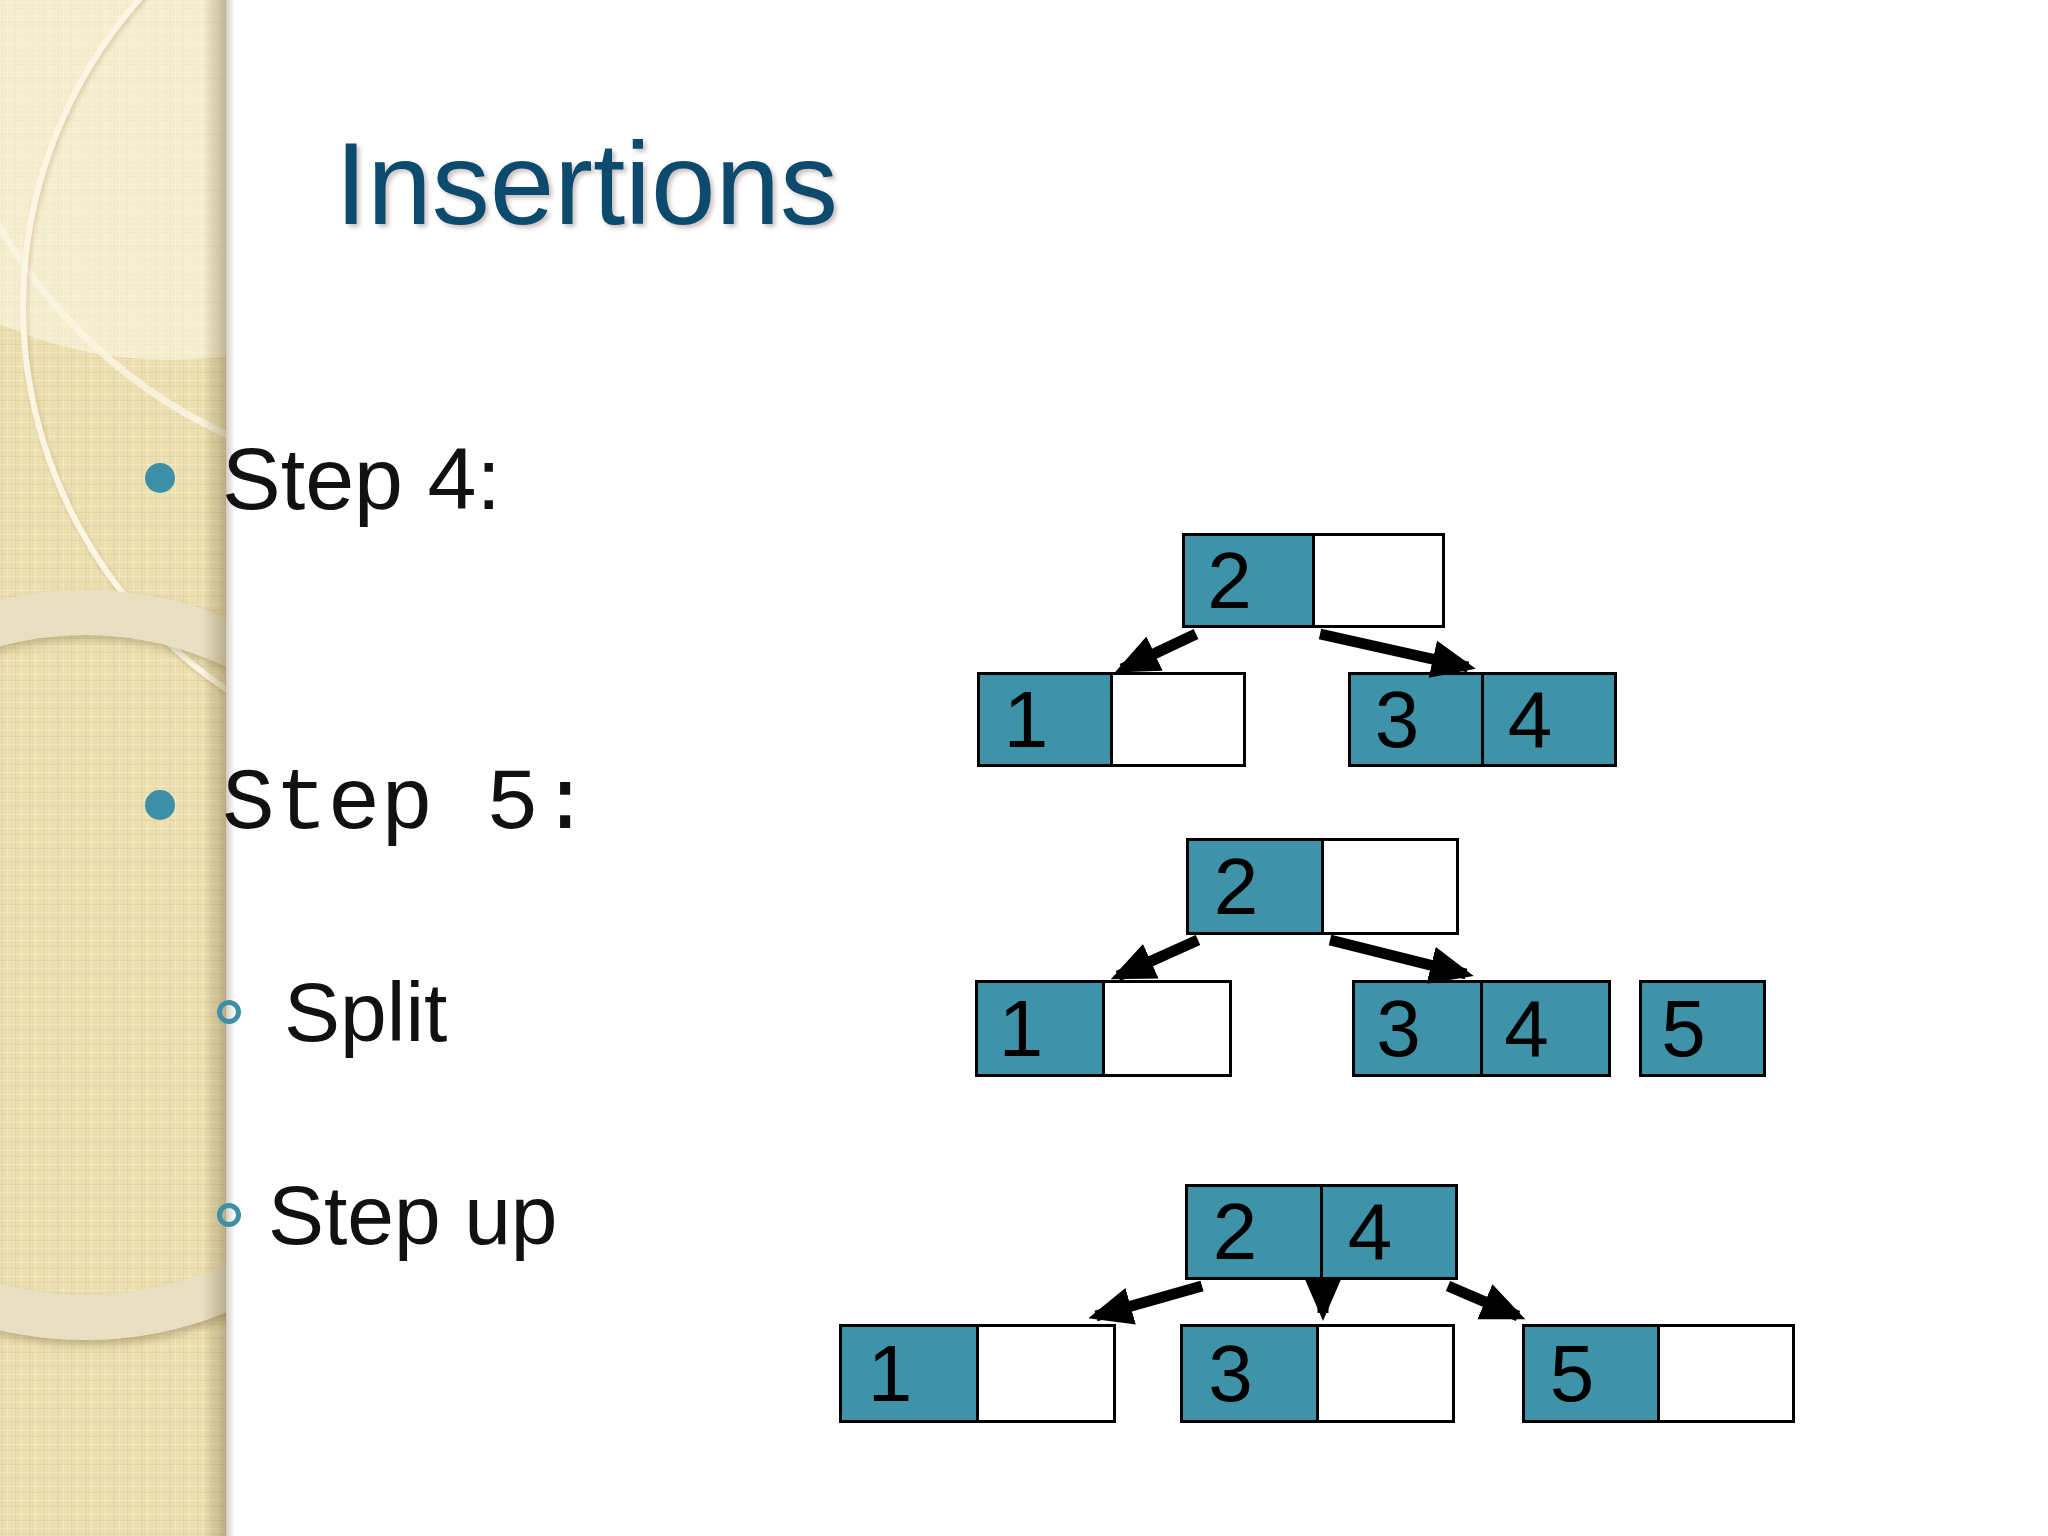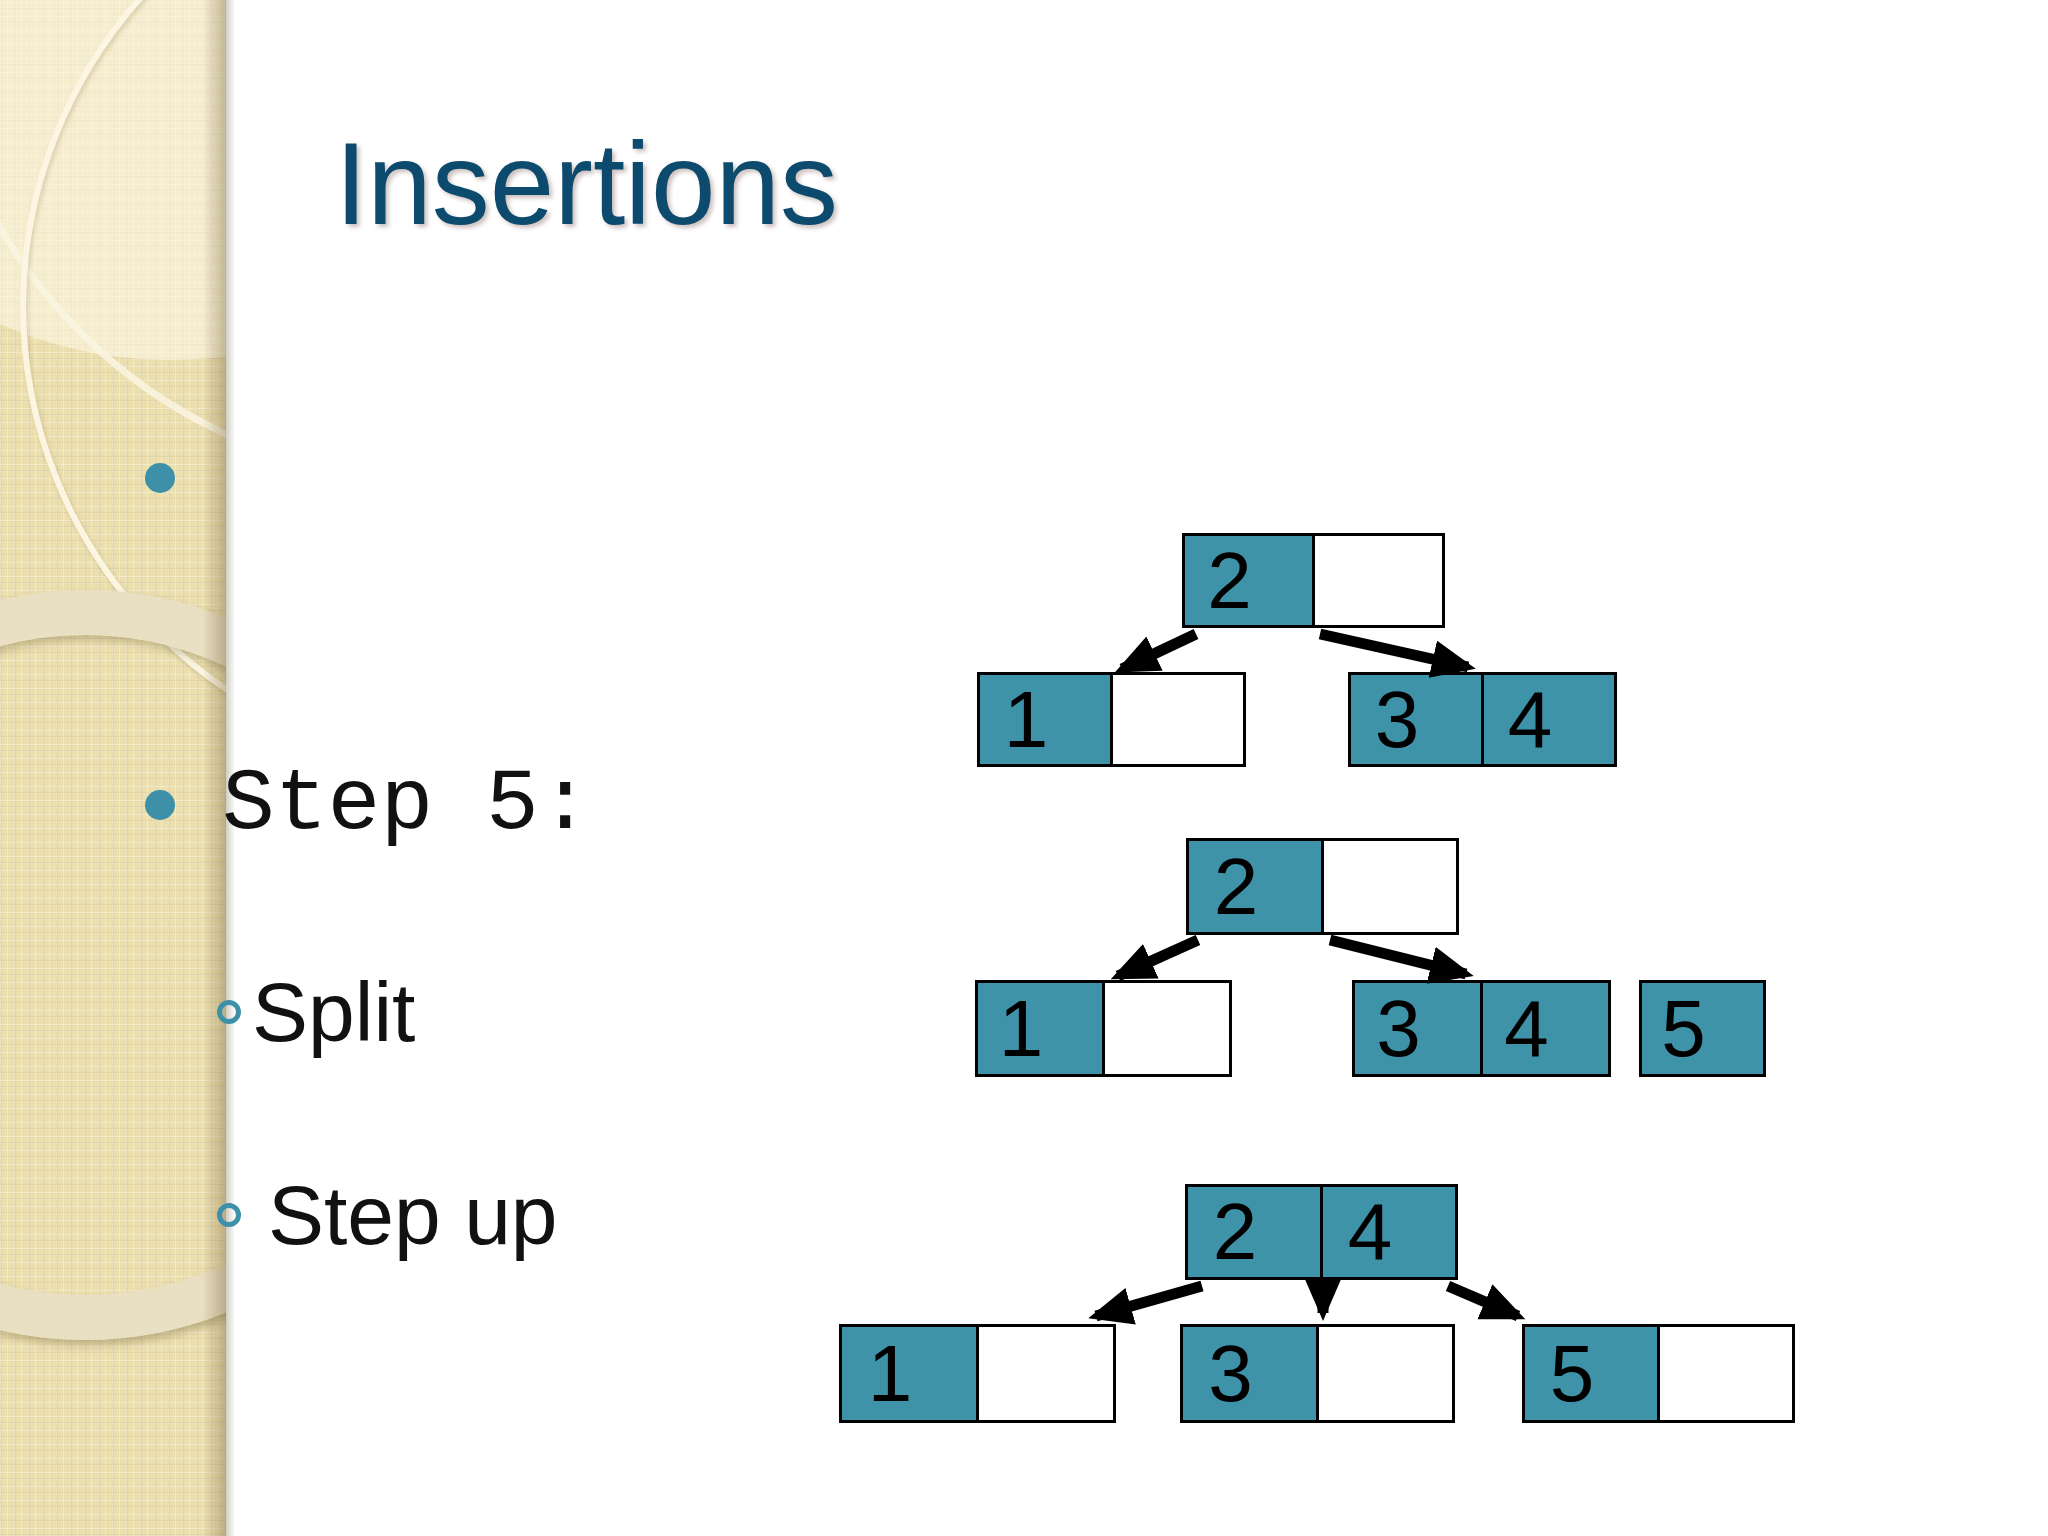--- a/index.html
+++ b/index.html
@@ -97,26 +97,27 @@
     <div class="deco ring-thin-b"></div>
     <div class="deco ring-thin-a"></div>
     <div class="deco ring-thick"></div>
     <div class="sidebar-edge-shadow"></div>
   </div>
   <div class="after-edge-fade"></div>
 
   <div class="title">Insertions</div>
 
   <div class="marker-dot" style="left:145px;top:463px;"></div>
+  <div class="bullet-text lvl1" style="left:222px;top:428px;">Step 4:</div>
 
   <div class="marker-dot" style="left:145px;top:790px;"></div>
   <div class="bullet-text lvl1" style="left:222px;top:755px;font-family:Liberation Mono, monospace;">Step 5:</div>
 
   <div class="marker-ring" style="left:217px;top:1000px;"></div>
-  <div class="bullet-text lvl2" style="left:252px;top:964px;">Split</div>
+  <div class="bullet-text lvl2" style="left:284px;top:964px;">Split</div>
 
   <div class="marker-ring" style="left:217px;top:1203px;"></div>
   <div class="bullet-text lvl2" style="left:268px;top:1167px;">Step up</div>
 
   <div id="diagram-layer">
       <div class="tree-node" style="left: 1182px; top: 533px; height: 95px;">
         <div class="tree-cell cell-filled" style="width: 133px;">
           <span>2</span>
         </div>
         <div class="tree-cell cell-empty" style="width: 133px;"></div>

